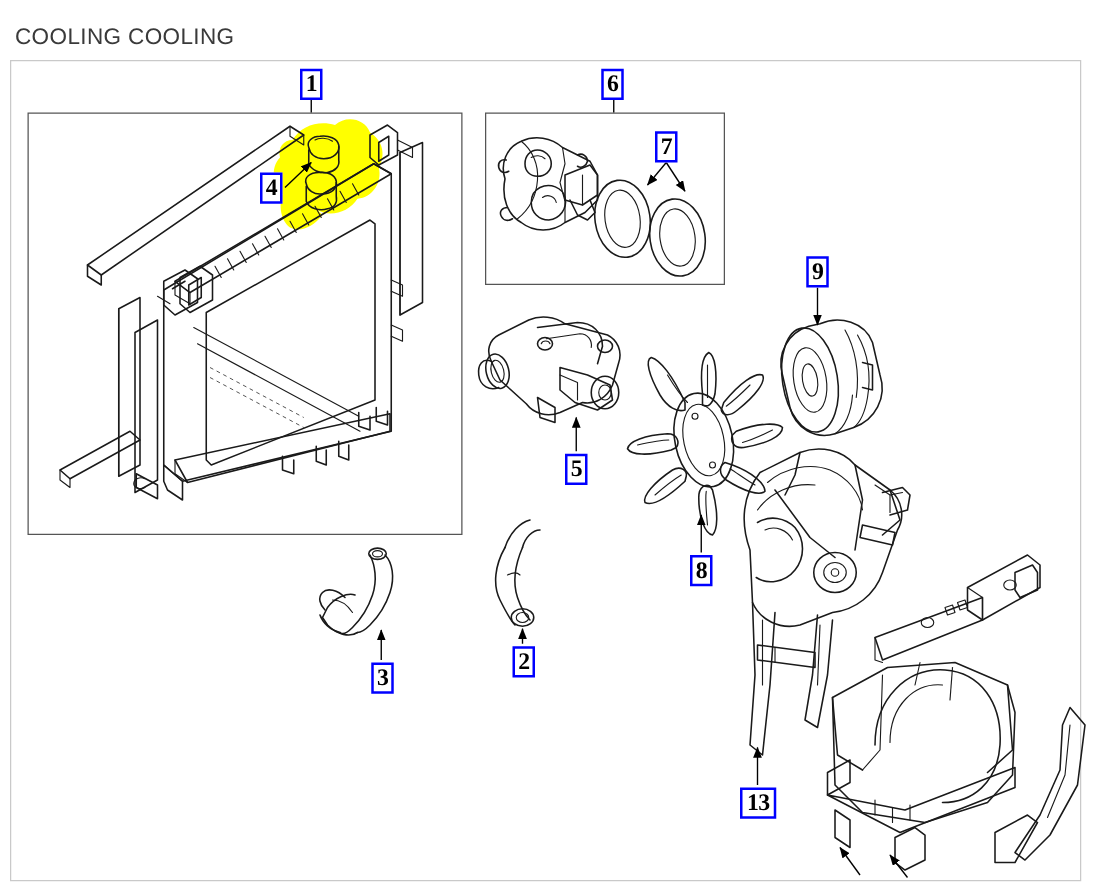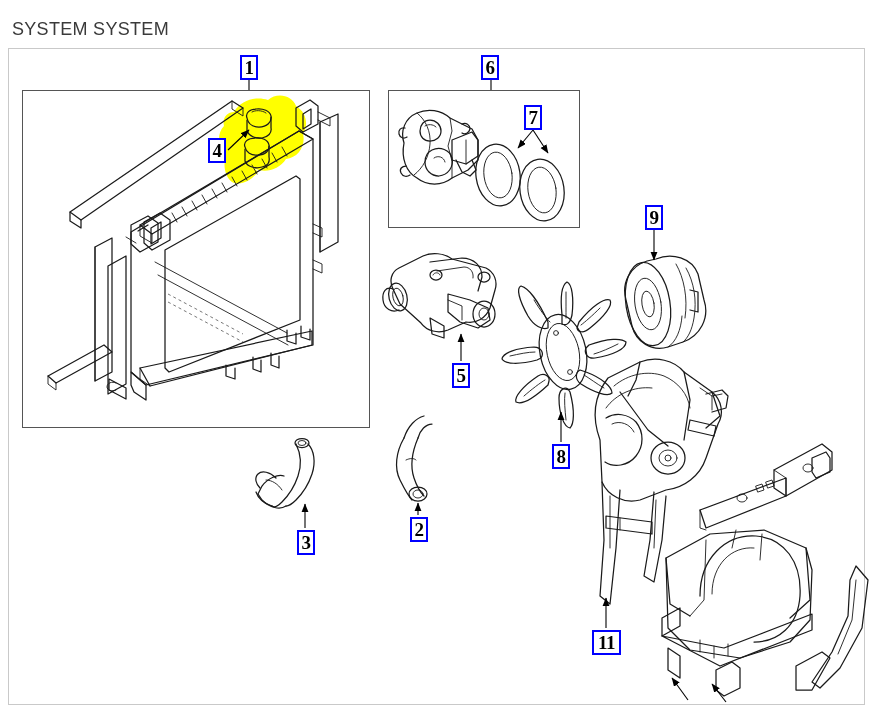--- a/index.html
+++ b/index.html
@@ -82,21 +82,21 @@
     cursor: pointer;
     z-index: 5;
   }
   .callout.two-digit { min-width: 29px; }
 </style>
 </head>
 <body>
 
 <div id="page">
 
-  <div id="diagram-title">SYSTEM SYSTEM</div>
+  <div id="diagram-title">COOLING COOLING</div>
 
   <div id="diagram-frame"></div>
 
   <div class="subpanel" id="subpanel-radiator"></div>
   <div class="subpanel" id="subpanel-waterpump"></div>
 
   <svg id="art-layer" viewBox="0 0 880 706" xmlns="http://www.w3.org/2000/svg">
     <defs>
       <marker id="arrowhead" markerWidth="9" markerHeight="9" refX="7.5" refY="3.2" orient="auto">
         <path d="M0,0 L8,3.2 L0,6.4 Z" fill="#000000"></path>
@@ -427,15 +427,15 @@
 
   <div class="callout" style="left:240px; top:55px;">1</div>
   <div class="callout" style="left:208px; top:138px;">4</div>
   <div class="callout" style="left:481px; top:55px;">6</div>
   <div class="callout" style="left:524px; top:105px;">7</div>
   <div class="callout" style="left:645px; top:205px;">9</div>
   <div class="callout" style="left:452px; top:363px;">5</div>
   <div class="callout" style="left:552px; top:444px;">8</div>
   <div class="callout" style="left:297px; top:530px;">3</div>
   <div class="callout" style="left:410px; top:517px;">2</div>
-  <div class="callout two-digit" style="left:592px; top:630px;">11</div>
+  <div class="callout two-digit" style="left:592px; top:630px;">13</div>
 
 </div>
 
 </body></html>

